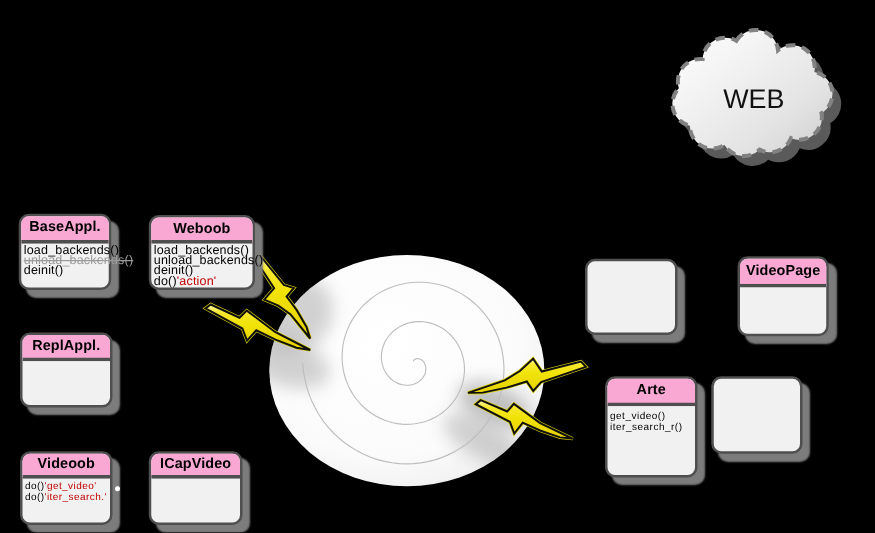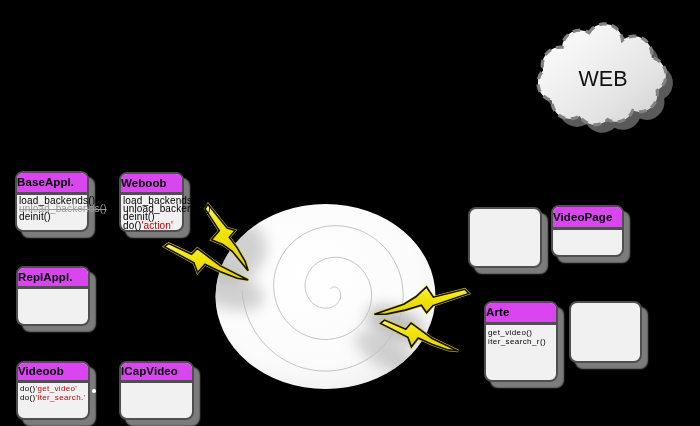--- a/index.html
+++ b/index.html
@@ -1,19 +1,19 @@
 <!DOCTYPE html>
 <html><head><meta charset="utf-8">
 <style>
 html,body{margin:0;padding:0;background:#000;width:700px;height:426px;overflow:hidden}
 *{box-sizing:border-box}
 #stage{position:relative;width:700px;height:426px;font-family:"Liberation Sans",sans-serif}
 .box{position:absolute;background:#f1f1f1;border:2.5px solid #4f4f4f;border-radius:8px;
   box-shadow:6px 6px 1.5px rgba(128,128,128,.97)}
-.t{background:#d946ef;border-radius:6px 6px 0 0;font-weight:bold;font-size:11.5px;text-align:left;color:#000;
+.t{background:#f9a8d4;border-radius:6px 6px 0 0;font-weight:bold;font-size:11.5px;text-align:center;color:#000;
   border-bottom:3px solid #4f4f4f;letter-spacing:.1px}
 .b{font-size:10px;line-height:8.2px;letter-spacing:.15px;padding:2px 0 0 2px;color:#000;white-space:nowrap}
 .r{color:#c00000}
 .g{color:#9a9a9a;text-decoration:line-through}
 </style></head>
 <body>
 <div id="stage">
 <svg width="700" height="426" viewBox="0 0 700 426" style="position:absolute;left:0;top:0">
 <defs>
 <radialGradient id="blobg" cx="42%" cy="38%" r="68%">
@@ -75,21 +75,21 @@
 </g>
 </svg>
 <div class="box" style="left:15px;top:171px;width:74px;height:61px">
 <div class="t" style="height:22px;line-height:19px">BaseAppl.</div>
 <div class="b">
         <div>load_backends()</div>
         <div class="g">unload_backends()</div>
         <div>deinit()</div>
       </div>
 </div>
-<div class="box" style="left:119px;top:172px;width:65px;height:60px">
+<div class="box" style="left:119px;top:172px;width:85px;height:60px">
 <div class="t" style="height:21px;line-height:18px">Weboob</div>
 <div class="b">
         <div>load_backends()</div>
         <div>unload_backends()</div>
         <div>deinit()</div>
         <div>do()<span class="r">'action'</span></div>
       </div>
 </div>
 <div class="box" style="left:16px;top:266px;width:74px;height:60px">
 <div class="t" style="height:21px;line-height:18px">ReplAppl.</div>
@@ -102,21 +102,21 @@
         <div>do()<span class="r">'iter_search.'</span></div>
       </div>
 </div>
 <div class="box" style="left:119px;top:361px;width:75px;height:59px">
 <div class="t" style="height:20px;line-height:17px">ICapVideo</div>
 <div class="b"></div>
 </div>
 <div class="box" style="left:468px;top:207px;width:74px;height:61px">
 <div class="b"></div>
 </div>
-<div class="box" style="left:551px;top:205px;width:73px;height:52px">
+<div class="box" style="left:590px;top:205px;width:73px;height:64px">
 <div class="t" style="height:23px;line-height:20px">VideoPage</div>
 <div class="b"></div>
 </div>
 <div class="box" style="left:484px;top:301px;width:74px;height:81px">
 <div class="t" style="height:22px;line-height:19px">Arte</div>
 <div class="b" style="font-size:8px;letter-spacing:.4px;line-height:9.4px;padding-top:3px">
         <div>get_video()</div>
         <div>iter_search_r()</div>
       </div>
 </div>

